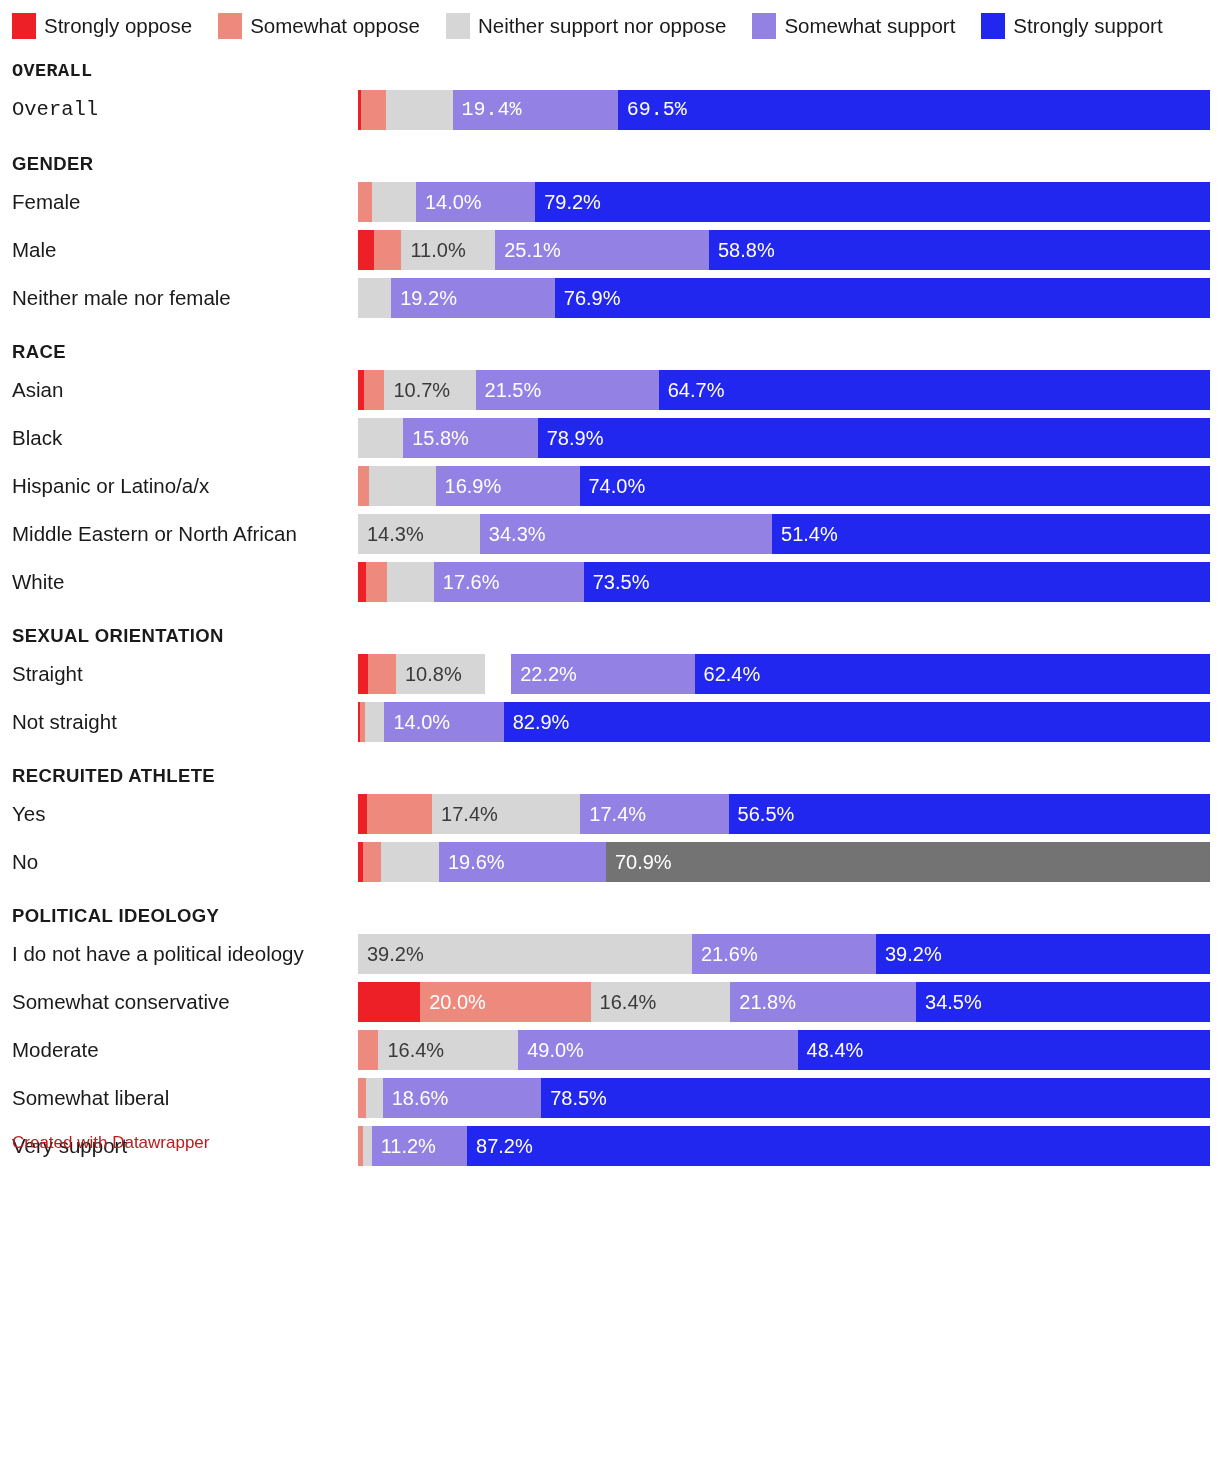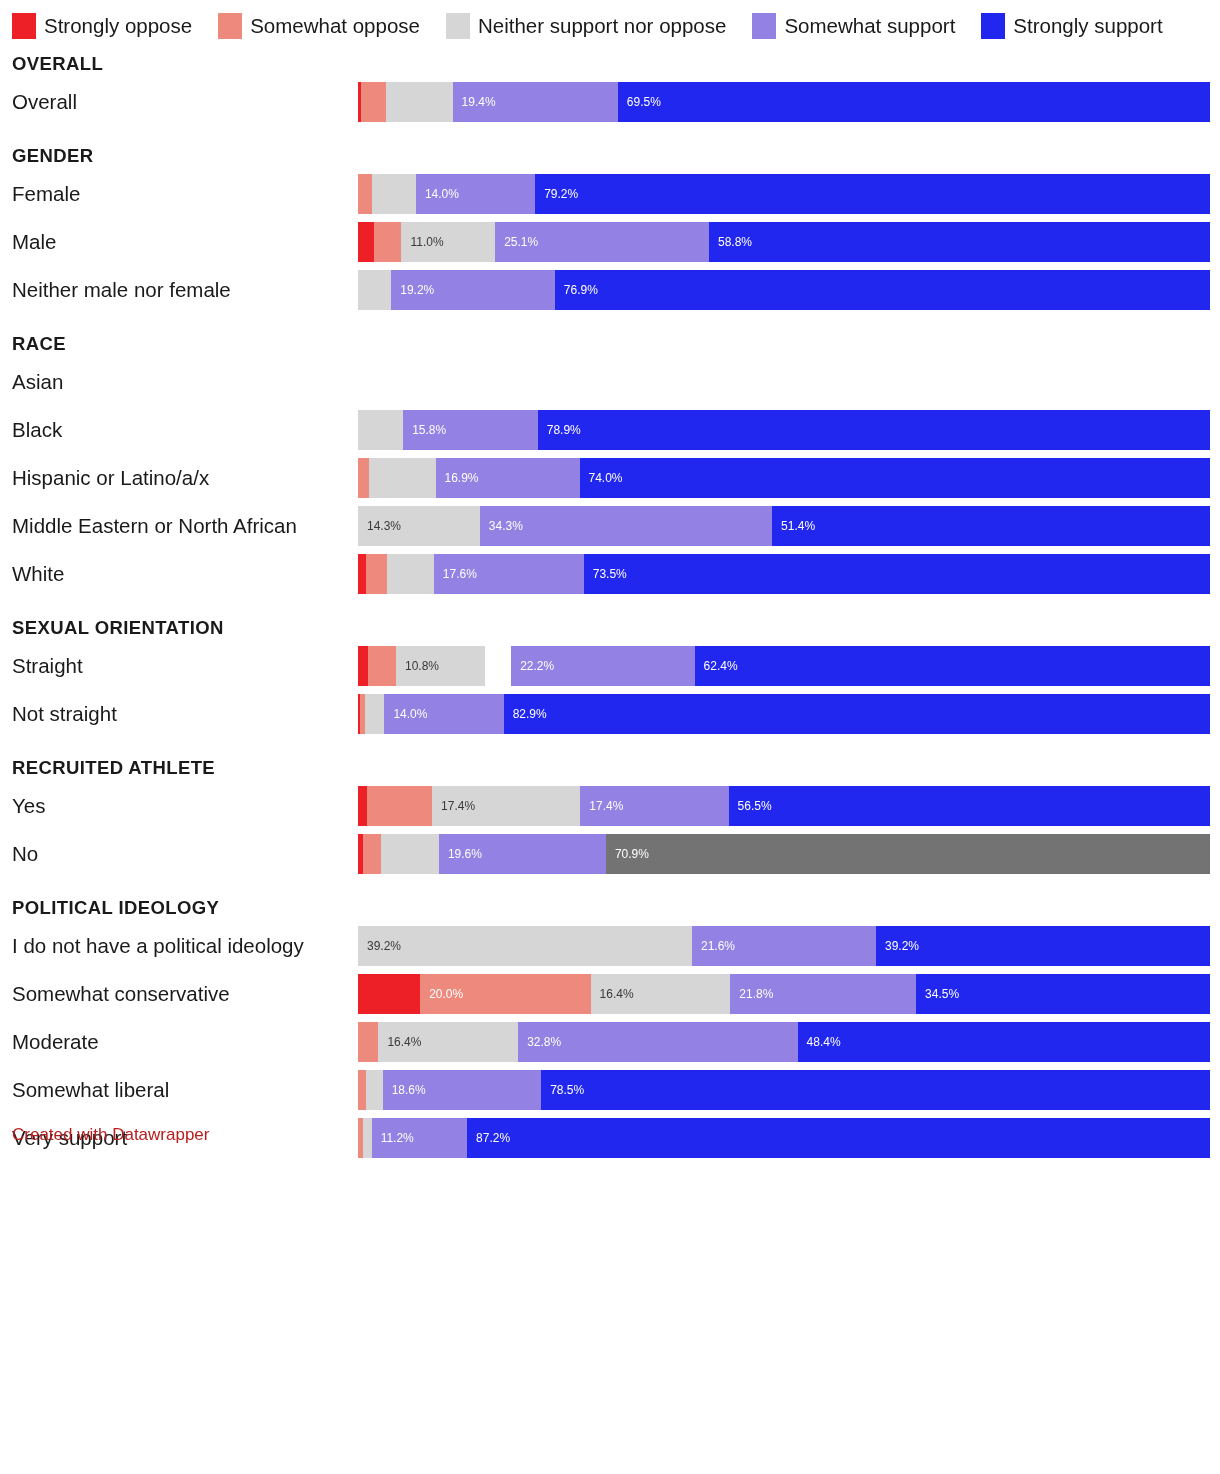--- a/index.html
+++ b/index.html
@@ -51,21 +51,21 @@
     white-space: nowrap;
   }
 
   
   .groups {
     padding: 0 10px 0 12px;
   }
   .group {
     margin-top: 22px;
   }
-  .group:first-child { margin-top: 10px; }
+  .group:first-child { margin-top: 18px; font-family: Liberation Mono, monospace; }
 
   .group-title {
     font-size: 18.5px;
     font-weight: bold;
     letter-spacing: 0.4px;
     color: #1a1a1a;
     margin: 0 0 6px 0;
     line-height: 24px;
   }
 
@@ -97,21 +97,21 @@
   }
   .seg {
     height: 40px;
     display: flex;
     align-items: center;
     box-sizing: border-box;
     overflow: hidden;
     white-space: nowrap;
   }
   .seg-label {
-    font-size: 12px;
+    font-size: 20px;
     line-height: 40px;
     padding-left: 9px;
     padding-right: 9px;
     white-space: nowrap;
   }
   .seg-label.light { color: #ffffff; }
   .seg-label.dark  { color: #3a3a3a; }
 
   
   .footer {
@@ -210,20 +210,33 @@
             <div class="seg" style="width: 76.9%; background: rgb(33, 39, 238);">
               <span class="seg-label light">76.9%</span>
             </div>
           </div>
         </div>
       </div>
       <div class="group">
         <div class="group-title">RACE</div>
         <div class="row">
           <div class="row-label">Asian</div>
+          <div class="bar-track">
+            <div class="seg" style="width: 0.7%; background: rgb(237, 32, 39);"></div>
+            <div class="seg" style="width: 2.4%; background: rgb(238, 138, 125);"></div>
+            <div class="seg" style="width: 10.7%; background: rgb(214, 214, 214);">
+              <span class="seg-label dark">10.7%</span>
+            </div>
+            <div class="seg" style="width: 21.5%; background: rgb(147, 129, 227);">
+              <span class="seg-label light">21.5%</span>
+            </div>
+            <div class="seg" style="width: 64.7%; background: rgb(33, 39, 238);">
+              <span class="seg-label light">64.7%</span>
+            </div>
+          </div>
         </div>
         <div class="row">
           <div class="row-label">Black</div>
           <div class="bar-track">
             <div class="seg" style="width: 5.3%; background: rgb(214, 214, 214);"></div>
             <div class="seg" style="width: 15.8%; background: rgb(147, 129, 227);">
               <span class="seg-label light">15.8%</span>
             </div>
             <div class="seg" style="width: 78.9%; background: rgb(33, 39, 238);">
               <span class="seg-label light">78.9%</span>
@@ -373,21 +386,21 @@
           </div>
         </div>
         <div class="row">
           <div class="row-label">Moderate</div>
           <div class="bar-track">
             <div class="seg" style="width: 2.4%; background: rgb(238, 138, 125);"></div>
             <div class="seg" style="width: 16.4%; background: rgb(214, 214, 214);">
               <span class="seg-label dark">16.4%</span>
             </div>
             <div class="seg" style="width: 32.8%; background: rgb(147, 129, 227);">
-              <span class="seg-label light">32.8%</span>
+              <span class="seg-label light">49.0%</span>
             </div>
             <div class="seg" style="width: 48.4%; background: rgb(33, 39, 238);">
               <span class="seg-label light">48.4%</span>
             </div>
           </div>
         </div>
         <div class="row">
           <div class="row-label">Somewhat liberal</div>
           <div class="bar-track">
             <div class="seg" style="width: 0.9%; background: rgb(238, 138, 125);"></div>

